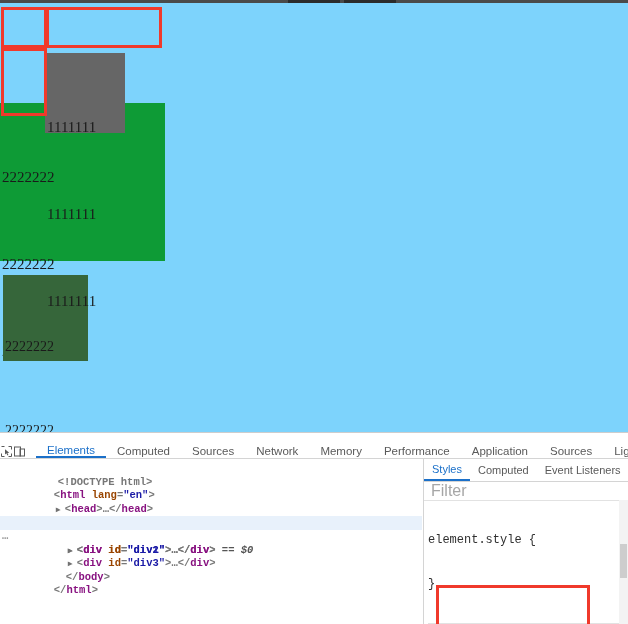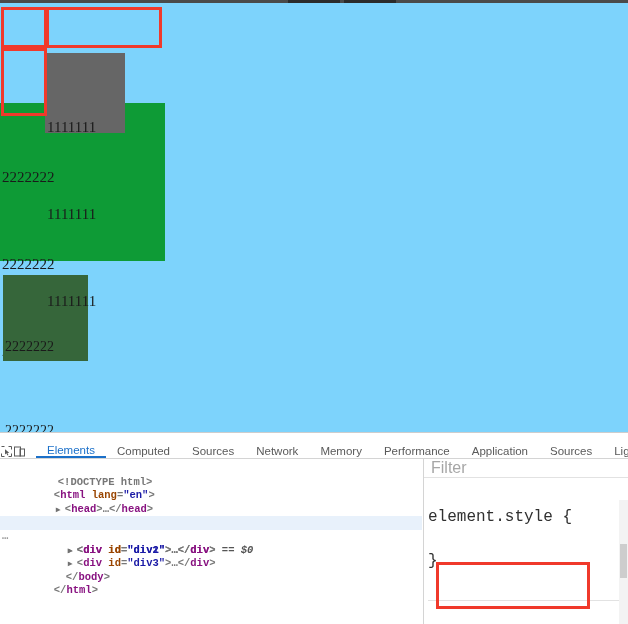--- a/index.html
+++ b/index.html
@@ -228,21 +228,21 @@
     border-bottom: 1px solid #e2e2e2;
     display: flex;
     align-items: center;
     padding-left: 7px;
     font-size: 16px;
     color: #a6a6a6;
     box-sizing: border-box;
   }
   #styles-body {
     font-family: "Liberation Mono", monospace;
-    font-size: 16px;
+    font-size: 12px;
     line-height: 14.5px;
     color: #303030;
     padding: 3px 0 0 4px;
     position: relative;
   }
   .css-rule { white-space: pre; }
   .sel { color: #303030; }
   .rule-sep {
     border-top: 1px solid #e2e2e2;
     margin: 3px 0 2px 0;
@@ -368,20 +368,26 @@
       <span style="padding-left:22px;" class="punct">&lt;/</span><span class="tagname">body</span><span class="punct">&gt;</span>
     </div>
 
     <div class="dom-line">
       <span style="padding-left:10px;" class="punct">&lt;/</span><span class="tagname">html</span><span class="punct">&gt;</span>
     </div>
   </div>
 
   <div id="styles-pane">
 
+    <div id="styles-tabs">
+      <div class="st-tab active">Styles</div>
+      <div class="st-tab">Computed</div>
+      <div class="st-tab">Event Listeners</div>
+
+    </div>
 
     <div id="styles-filter">Filter</div>
 
     <div id="styles-body">
 
       <div class="css-rule">
         <div><span class="sel">element.style {</span></div>
         <div><span class="sel">}</span></div>
       </div>
 

